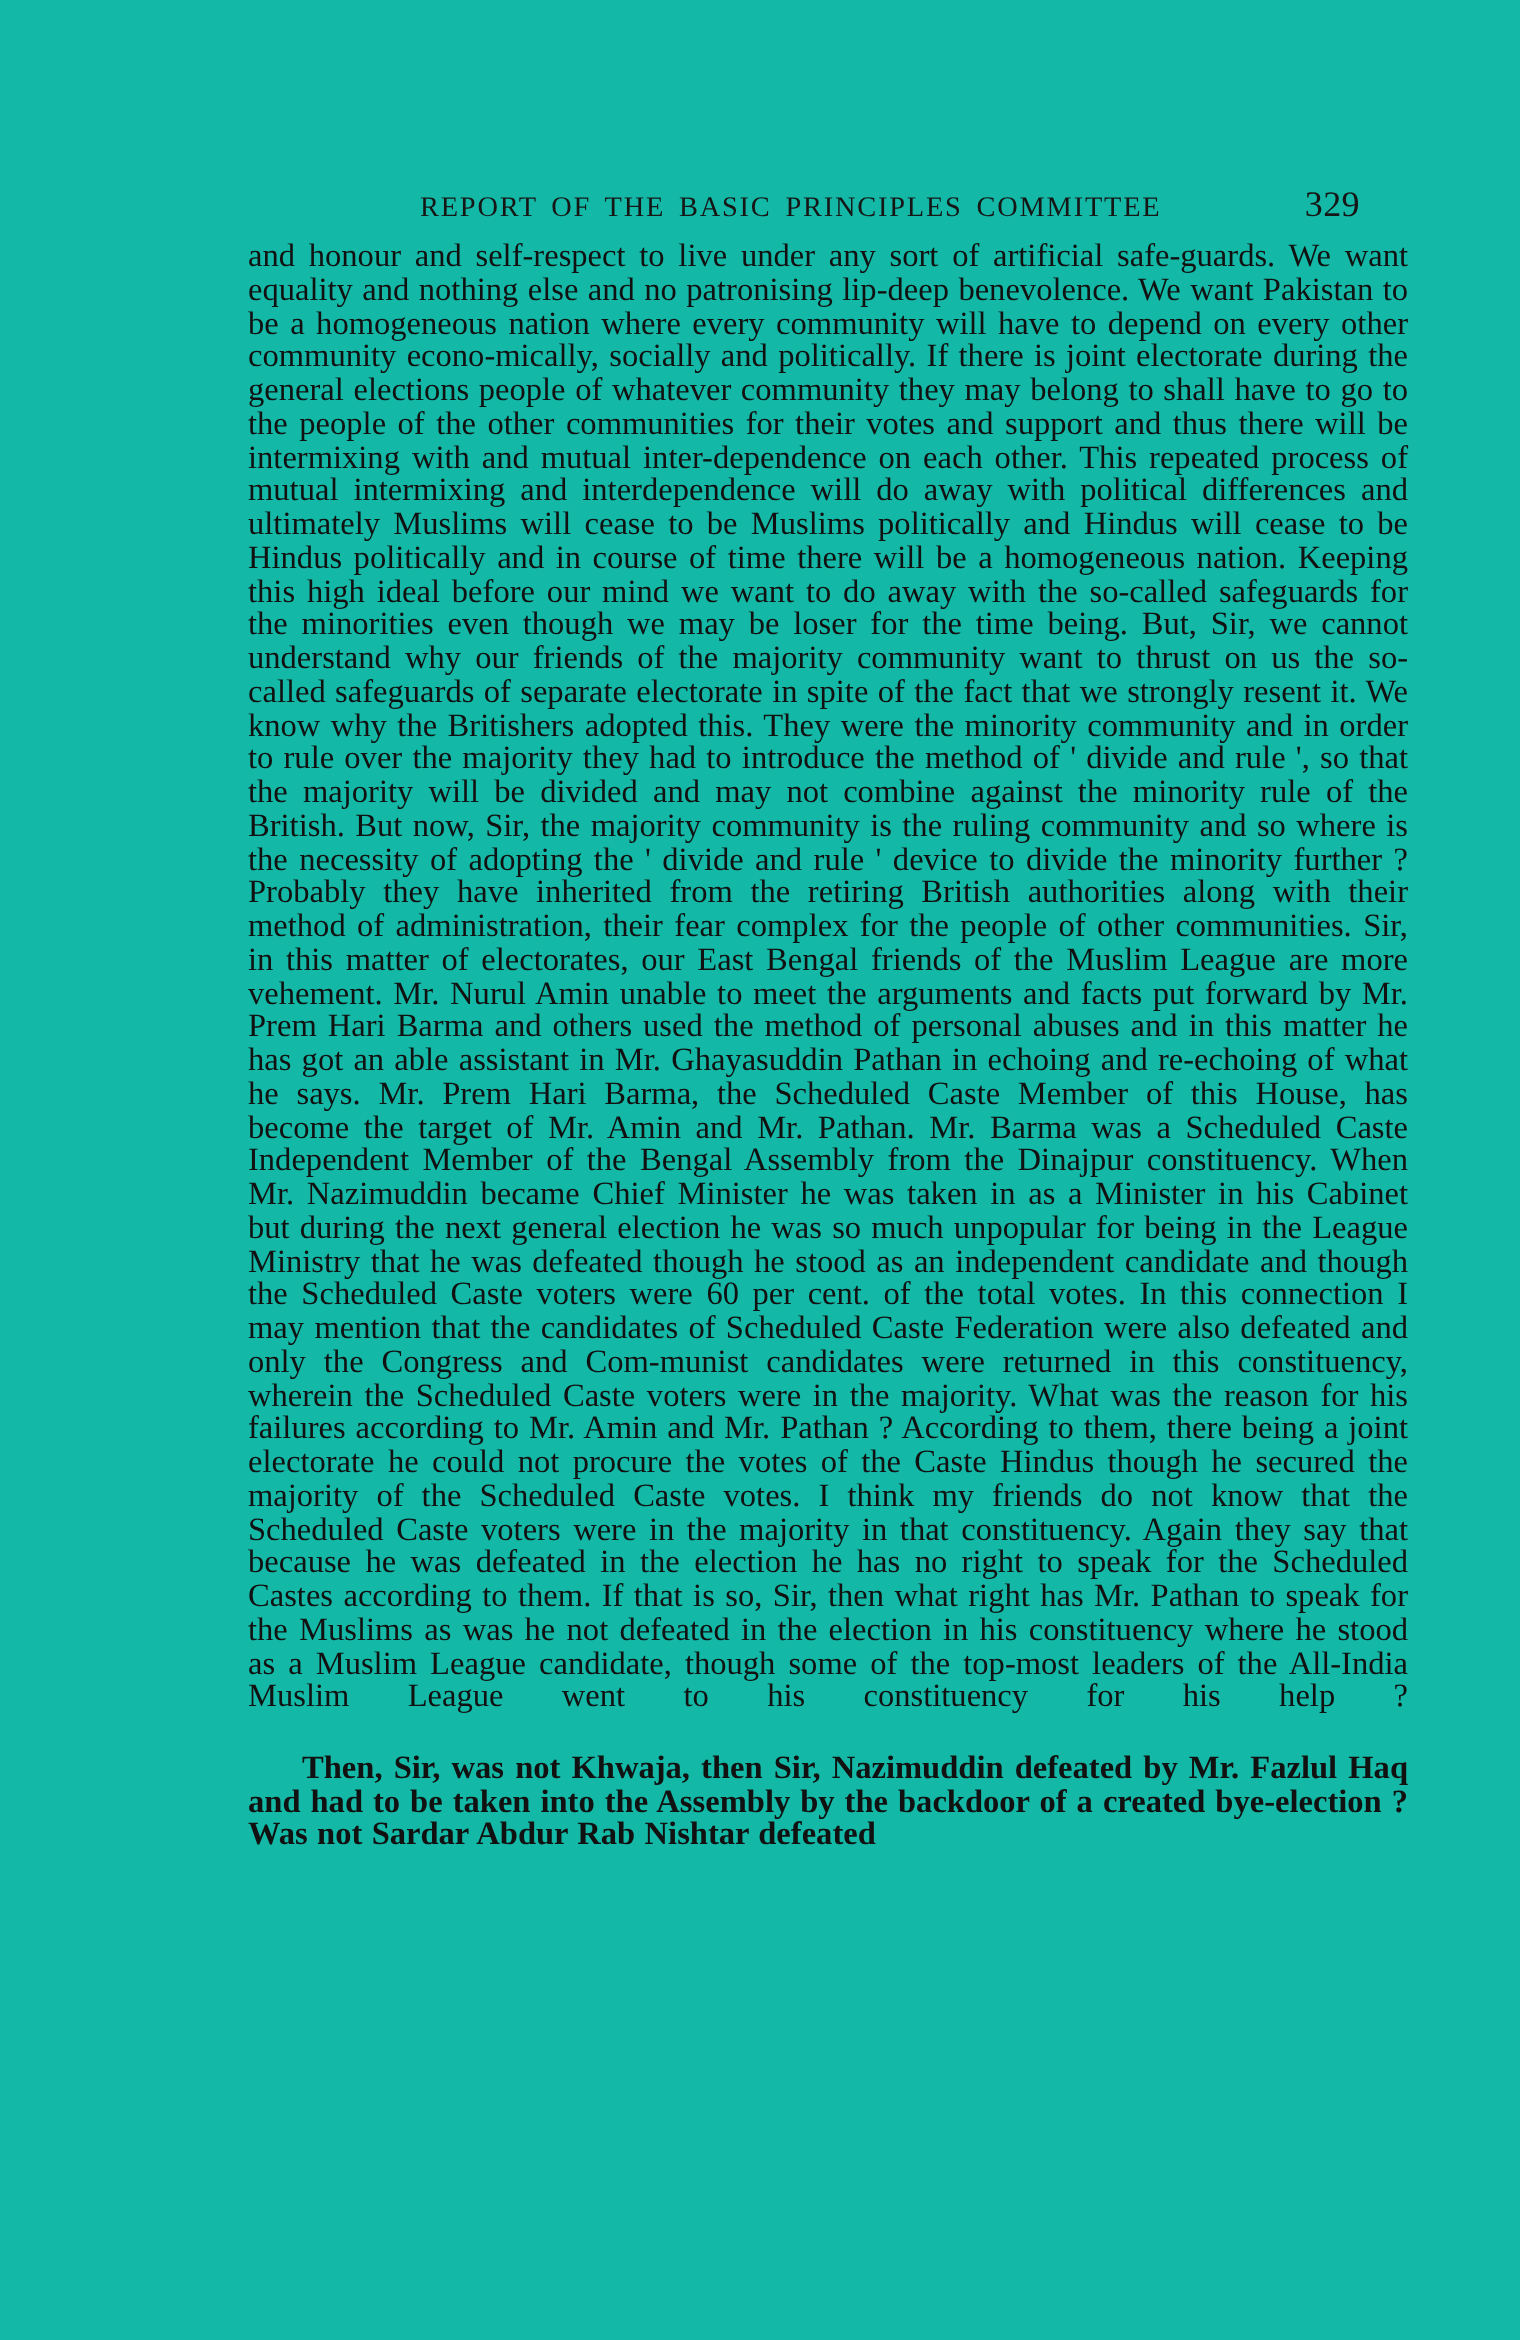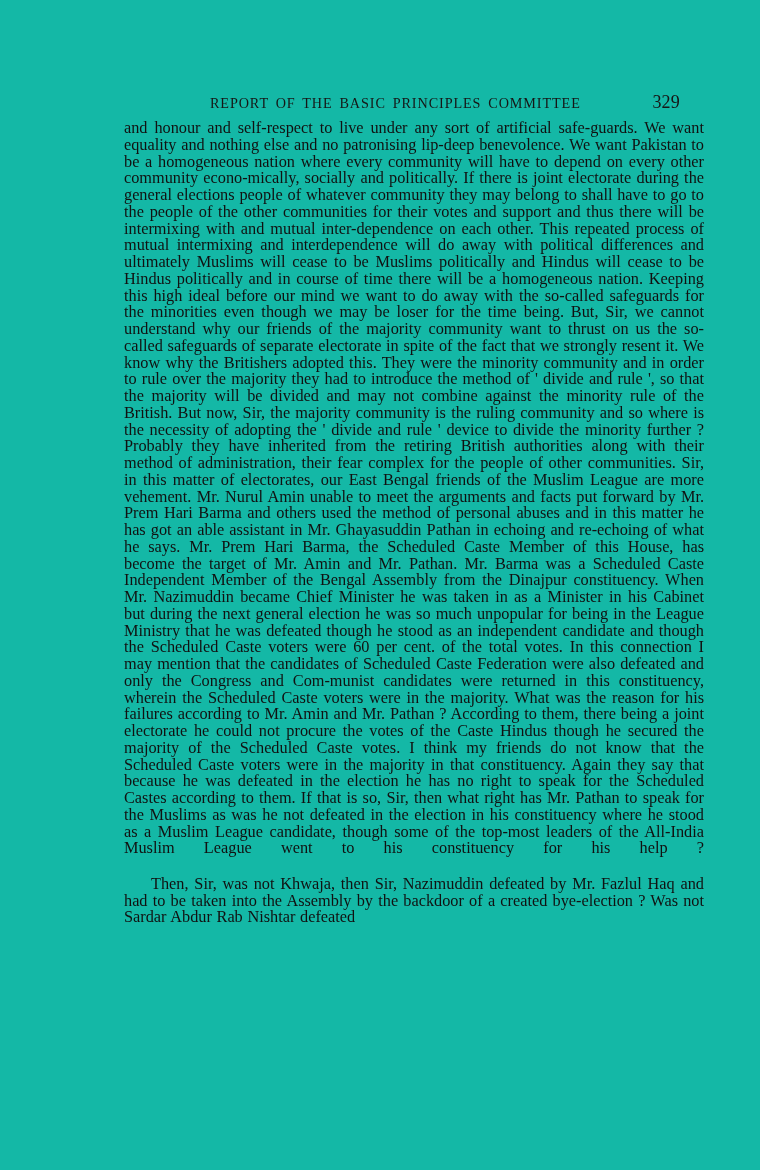--- a/index.html
+++ b/index.html
@@ -60,20 +60,21 @@
     color: #111111;
     word-spacing: 0.6px;
     -webkit-font-smoothing: none;
   }
   .para.continued {
     text-indent: 0;
   }
   .para.indented {
     text-indent: 27px;
     margin-top: 2px;
+    font-weight: bold;
   }
   
   .para.continued::after {
     content: "";
     display: inline-block;
     width: 100%;
   }
 </style>
 </head>
 <body>

